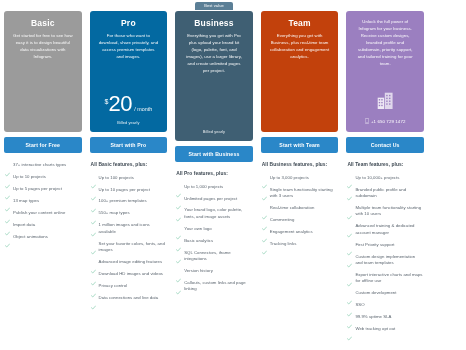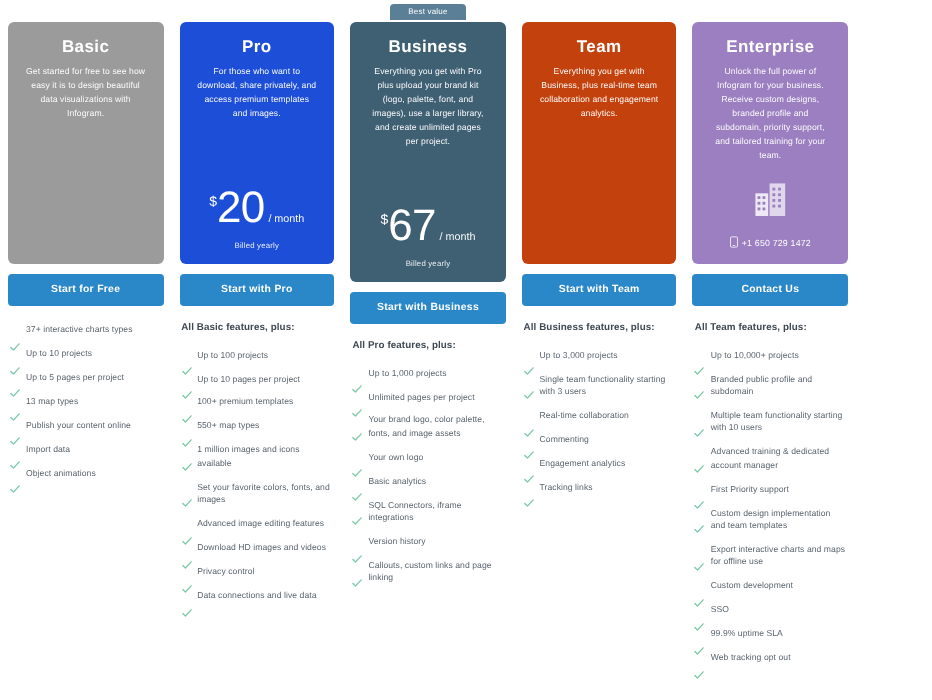--- a/index.html
+++ b/index.html
@@ -211,21 +211,21 @@
         <div class="feat">
           <span class="check"><svg viewBox="0 0 12 12" width="5" height="5" aria-hidden="true">
               <path d="M1 6.5 L4.2 9.6 L11 2.2" fill="none" stroke="#7fc9a9" stroke-width="1.6" stroke-linecap="round" stroke-linejoin="round"></path>
             </svg></span>
           <span class="feat-text" style="color:#5a646e">Object animations</span>
         </div>
       </div>
     </div>
     <div class="plan-col">
       <div class="badge-slot"></div>
-      <div class="card" style="background:#1d4ed8">
+      <div class="card" style="background:#0369a1">
         <div class="plan-name">Pro</div>
         <div class="plan-desc">For those who want to download, share privately, and access premium templates and images.</div>
         <div class="price-area">
           <div class="price-row">
             <span class="currency">$</span>
             <span class="amount">20</span>
             <span class="period">/ month</span>
           </div>
           <div class="billed">Billed yearly</div>
         </div>
@@ -296,25 +296,20 @@
       </div>
     </div>
     <div class="plan-col">
       <div class="badge-slot">
         <span class="badge" style="background:#5b7f96">Best value</span>
       </div>
       <div class="card tall" style="background:#3f5f73">
         <div class="plan-name">Business</div>
         <div class="plan-desc">Everything you get with Pro plus upload your brand kit (logo, palette, font, and images), use a larger library, and create unlimited pages per project.</div>
         <div class="price-area">
-          <div class="price-row">
-            <span class="currency">$</span>
-            <span class="amount">67</span>
-            <span class="period">/ month</span>
-          </div>
           <div class="billed">Billed yearly</div>
         </div>
       </div>
       <button class="cta" style="background:#2a87c8">Start with Business</button>
       <div class="features">
         <div class="features-head" style="color:#3d4852">All Pro features, plus:</div>
         <div class="feat">
           <span class="check"><svg viewBox="0 0 12 12" width="5" height="5" aria-hidden="true">
               <path d="M1 6.5 L4.2 9.6 L11 2.2" fill="none" stroke="#7fc9a9" stroke-width="1.6" stroke-linecap="round" stroke-linejoin="round"></path>
             </svg></span>
@@ -407,21 +402,20 @@
           <span class="check"><svg viewBox="0 0 12 12" width="5" height="5" aria-hidden="true">
               <path d="M1 6.5 L4.2 9.6 L11 2.2" fill="none" stroke="#7fc9a9" stroke-width="1.6" stroke-linecap="round" stroke-linejoin="round"></path>
             </svg></span>
           <span class="feat-text" style="color:#5a646e">Tracking links</span>
         </div>
       </div>
     </div>
     <div class="plan-col">
       <div class="badge-slot"></div>
       <div class="card" style="background:#9b7fc0">
-        <div class="plan-name">Enterprise</div>
         <div class="plan-desc">Unlock the full power of Infogram for your business. Receive custom designs, branded profile and subdomain, priority support, and tailored training for your team.</div>
         <div class="ent-contact">
           <span class="building-icon"><svg viewBox="0 0 24 26" width="17" height="19" aria-hidden="true">
               <rect x="1" y="9" width="9" height="16" fill="#ffffff" opacity="0.9"></rect>
               <rect x="11" y="2" width="11" height="23" fill="#ffffff" opacity="0.75"></rect>
               <g fill="#9b7fc0">
                 <rect x="2.5" y="11" width="2" height="2"></rect>
                 <rect x="6" y="11" width="2" height="2"></rect>
                 <rect x="2.5" y="15" width="2" height="2"></rect>
                 <rect x="6" y="15" width="2" height="2"></rect>

